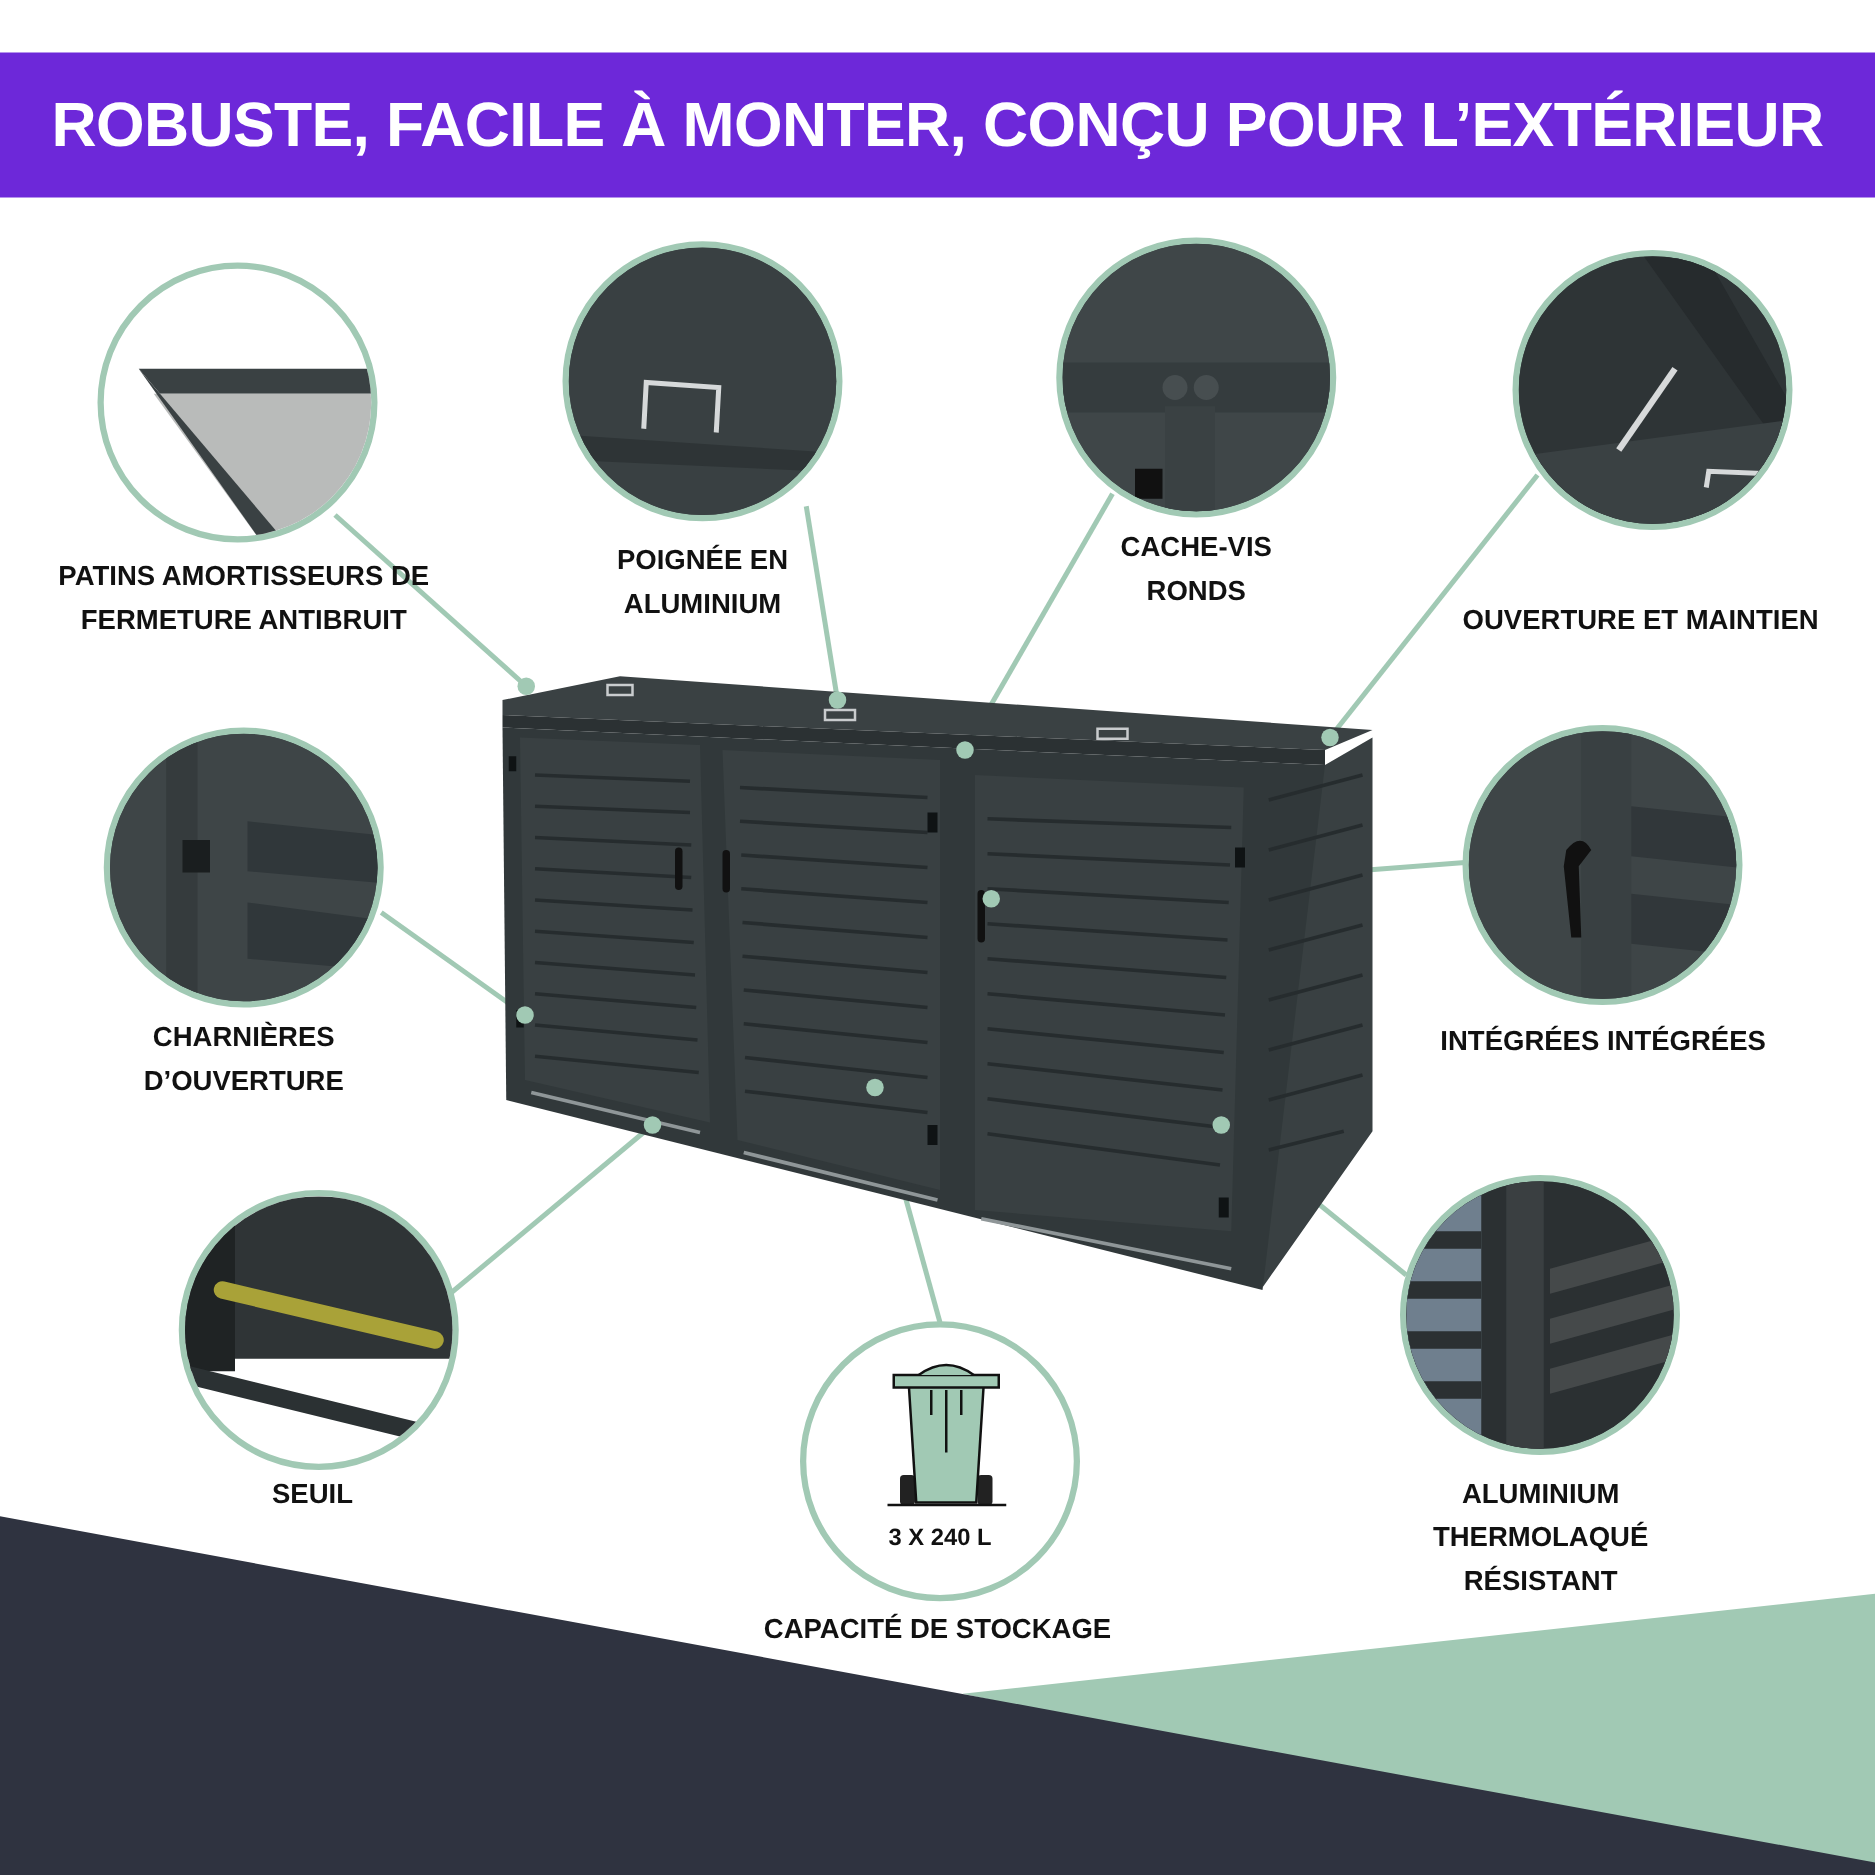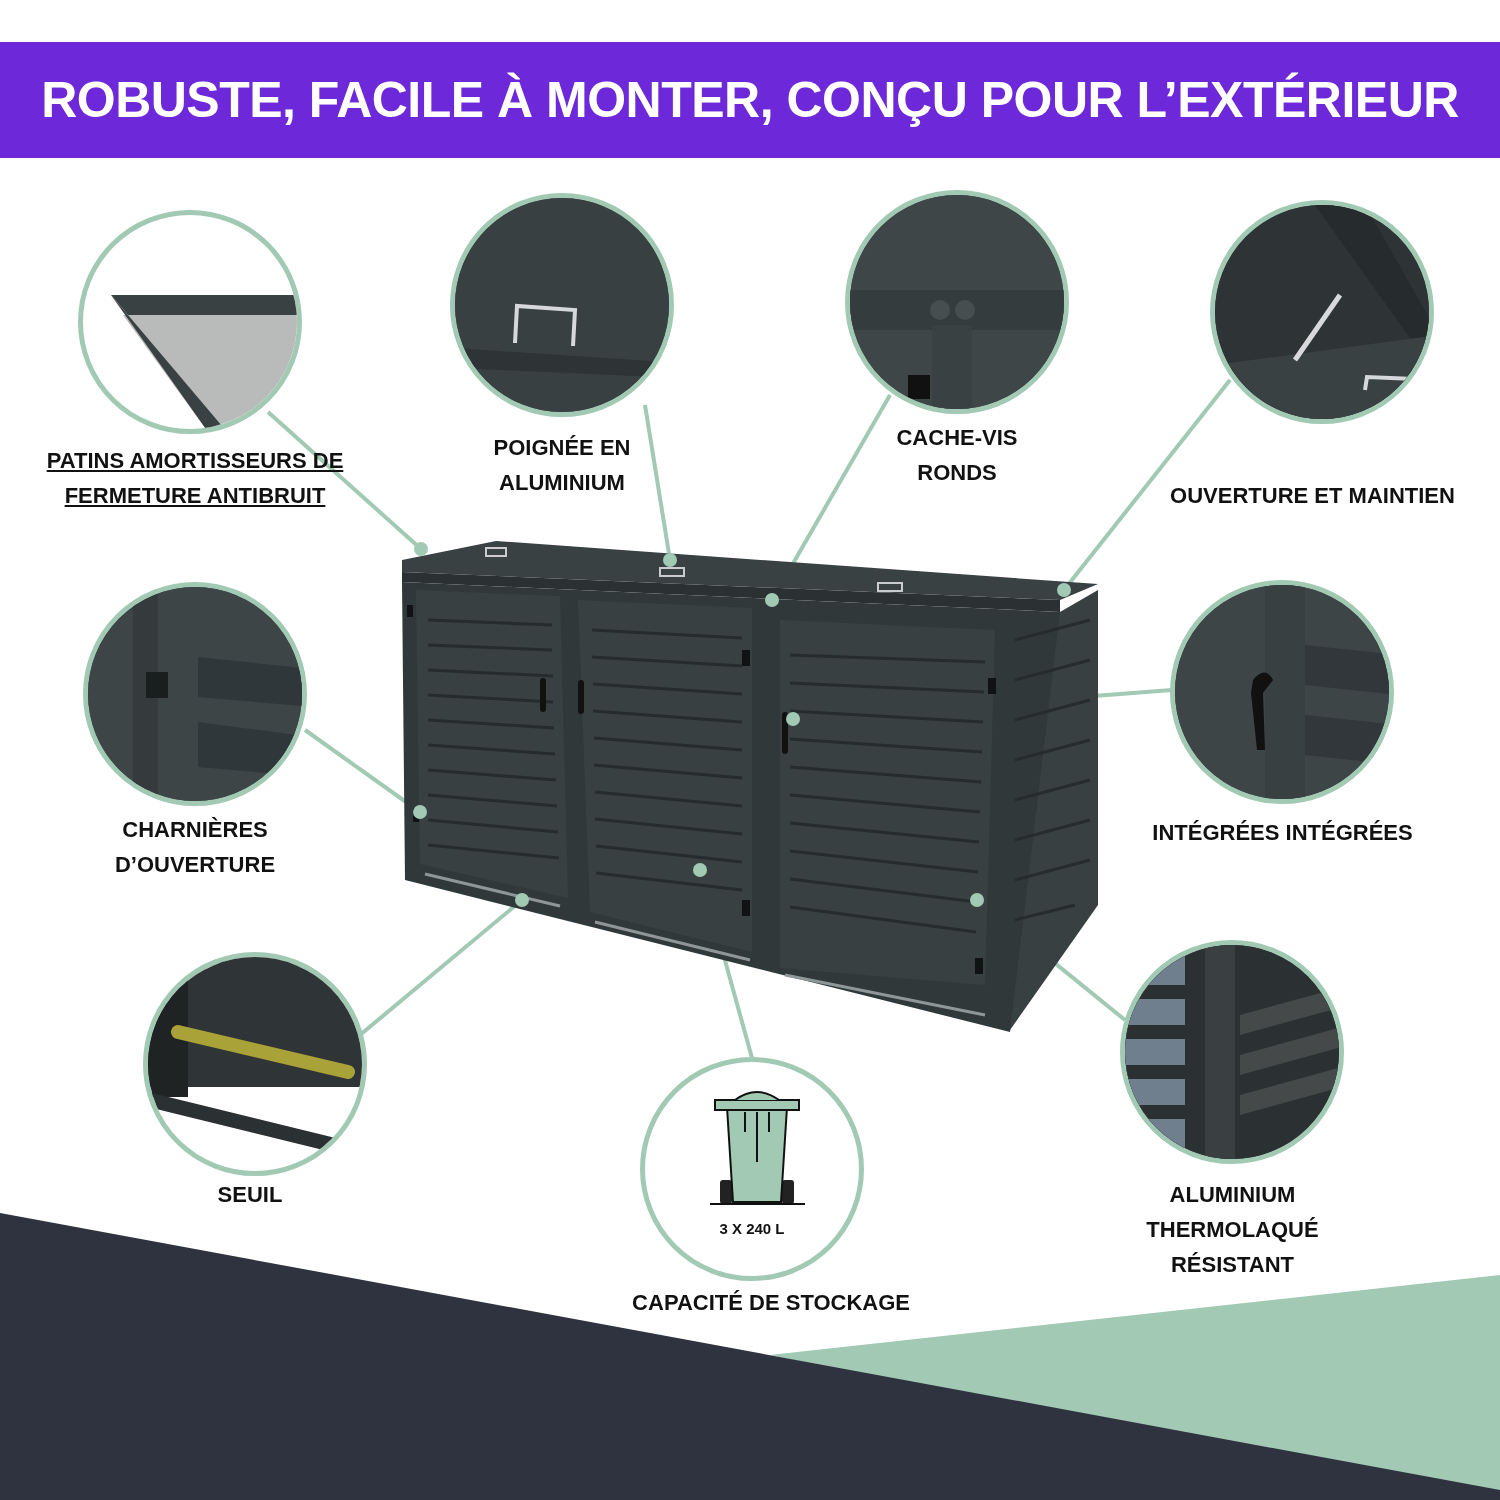--- a/index.html
+++ b/index.html
@@ -2,21 +2,21 @@
 <html><head>
 <meta charset="utf-8">
 <style>
   html, body { margin: 0; padding: 0; }
   body { width: 1500px; height: 1500px; position: relative; overflow: hidden; background: #ffffff; font-family: "Liberation Sans", sans-serif; }
   .banner { position: absolute; left: 0; top: 42px; width: 1500px; height: 116px; background: #6d28d9; display: flex; align-items: center; justify-content: center; }
   .banner-title { color: #ffffff; font-weight: bold; font-size: 50px; letter-spacing: -0.5px; font-family: "Liberation Sans", sans-serif; white-space: nowrap; }
   .bg-layer { position: absolute; left: 0; top: 0; width: 1500px; height: 1500px; }
   .circle { position: absolute; border-radius: 50%; border: 5px solid #a1c9b4; overflow: hidden; box-sizing: border-box; background: #3b4244; }
   .label { position: absolute; text-align: center; color: #111111; font-weight: bold; font-size: 22px; line-height: 35px; font-family: "Liberation Sans", sans-serif; white-space: nowrap; }
-  .capacity-text { position: absolute; left: 0; right: 0; top: 158px; text-align: center; font-weight: bold; font-size: 15px; color: #111; }
+  .capacity-text { position: absolute; left: 0; right: 0; top: 158px; text-align: center; font-weight: bold; font-size: 19px; color: #111; }
 </style>
 </head>
 <body>
 
 <svg class="bg-layer" viewBox="0 0 1500 1500" xmlns="http://www.w3.org/2000/svg">
   <polygon points="770,1355 1500,1275 1500,1500 1450,1500" fill="#a1c9b4"></polygon>
   <polygon points="0,1213 1500,1490 1500,1500 0,1500" fill="#2f3340"></polygon>
 </svg>
 
 <div class="banner">
@@ -230,21 +230,21 @@
       </g>
     <rect x="80" y="0" width="30" height="224" fill="#3a3f41"></rect>
     <g fill="#45494a">
         <polygon points="115,70 224,40 224,60 115,90"></polygon>
         <polygon points="115,110 224,80 224,100 115,130"></polygon>
         <polygon points="115,150 224,120 224,140 115,170"></polygon>
       </g>
   </svg>
 </div>
 
-<div class="label" style="left:20px; top:443px; width:350px;text-decoration:underline;">
+<div class="label" style="left:20px; top:443px; width:350px;">
   <div>PATINS AMORTISSEURS DE</div>
   <div>FERMETURE ANTIBRUIT</div>
 </div>
 <div class="label" style="left:462px; top:430px; width:200px;">
   <div>POIGNÉE EN</div>
   <div>ALUMINIUM</div>
 </div>
 <div class="label" style="left:857px; top:420px; width:200px;">
   <div>CACHE-VIS</div>
   <div>RONDS</div>
@@ -255,20 +255,20 @@
 <div class="label" style="left:95px; top:812px; width:200px;">
   <div>CHARNIÈRES</div>
   <div>D’OUVERTURE</div>
 </div>
 <div class="label" style="left:1140px; top:815px; width:285px;">
   <div>INTÉGRÉES INTÉGRÉES</div>
 </div>
 <div class="label" style="left:180px; top:1177px; width:140px;">
   <div>SEUIL</div>
 </div>
-<div class="label" style="left:590px; top:1285px; width:320px;text-align:right;">
+<div class="label" style="left:590px; top:1285px; width:320px;">
   <div>CAPACITÉ DE STOCKAGE</div>
 </div>
 <div class="label" style="left:1120px; top:1177px; width:225px;">
   <div>ALUMINIUM</div>
   <div>THERMOLAQUÉ</div>
   <div>RÉSISTANT</div>
 </div>
 
 </body></html>

